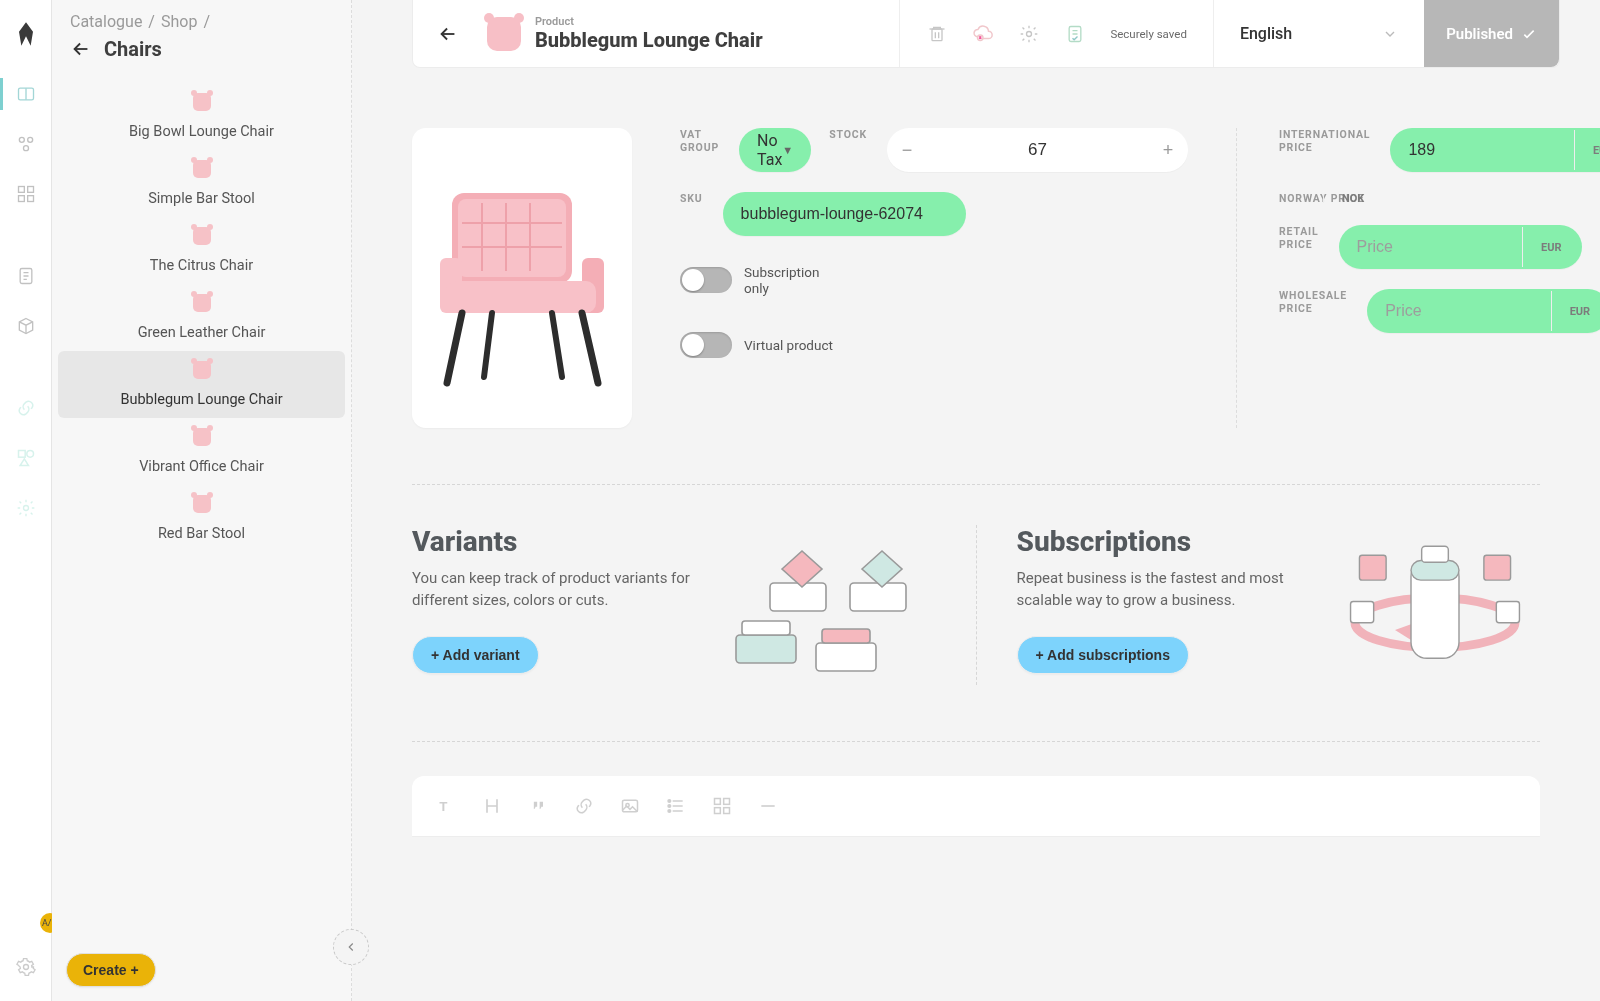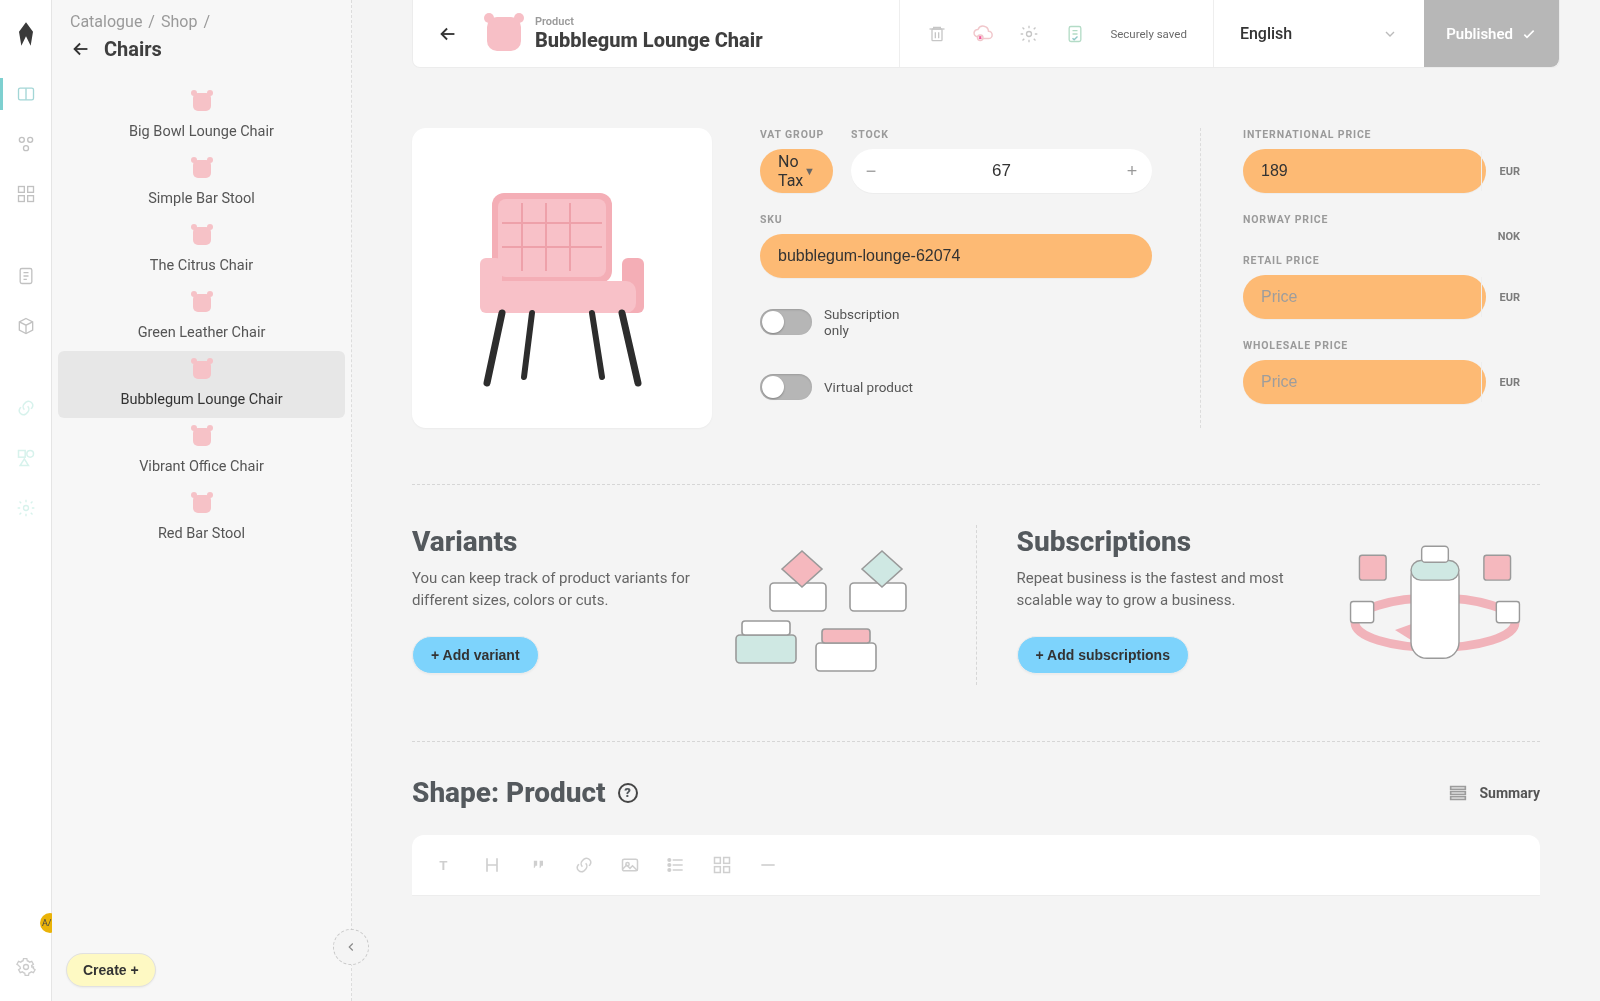--- a/index.html
+++ b/index.html
@@ -103,21 +103,21 @@
   .pig-mini::before, .pig-mini::after{
     content:""; position:absolute; width:6px;height:6px;border-radius:50%;
     background:#f6c2c7; top:-3px;
   }
   .pig-mini::before{left:-2px;} .pig-mini::after{right:-2px;}
   .sidebar-bottom {
     margin-top:auto;
     padding: 14px;
   }
   .create-btn {
-    background:#fef9c3; border:1px solid #e1e1e1; border-radius:22px;
+    background:#eab308; border:1px solid #e1e1e1; border-radius:22px;
     padding: 8px 16px; font-size:14px; font-weight:600; color:#333;
     cursor:pointer;
     box-shadow: 0 1px 2px rgba(0,0,0,0.05);
   }
   .slide-handle {
     position:absolute; right:-18px; bottom: 36px;
     width:36px;height:36px;border-radius:50%;
     background:#f4f4f4; border:1px dashed #c9c9c9;
     display:flex;align-items:center;justify-content:center;
     color:#888;
@@ -175,23 +175,23 @@
   .image-card {
     width: 300px; height:300px; background:#fff; border-radius:14px;
     display:flex;align-items:center;justify-content:center;
     box-shadow: 0 1px 2px rgba(0,0,0,0.04);
     cursor:pointer;
   }
   .fields-left { flex:1; display:flex; flex-direction:column; gap:20px; }
   .fields-right { width: 340px; display:flex; flex-direction:column; gap:20px; border-left:1px dashed #dcdcdc; padding-left:42px; }
 
   .flabel { font-size:10.5px; letter-spacing:.08em; font-weight:700; color:#9a9a9a; text-transform:uppercase; }
-  .field { display:flex; flex-direction:column; gap:8px; }
+  .field { display:flex; flex-direction:row; gap:20px; }
   .input, .select {
-    height:44px; background:#fdba74; border:none; border-radius:22px;
+    height:44px; background:#86efac; border:none; border-radius:22px;
     padding:0 18px; font-size:16px; color:#333;
     box-shadow: 0 1px 1px rgba(0,0,0,0.03);
   }
   .input::placeholder { color:#9d9d9d; }
   .select { display:flex;align-items:center;justify-content:space-between;cursor:pointer; }
   .select .caret { font-size:11px;color:#666; }
   .price-wrap { position:relative; }
   .price-wrap .curr {
     position:absolute; right:2px; top:2px; bottom:2px;
     display:flex;align-items:center; padding:0 18px;
@@ -564,34 +564,20 @@
             <rect x="160" y="34" width="30" height="28" rx="3" fill="#f5b8be"></rect>
             <rect x="10" y="86" width="26" height="24" rx="3" fill="#fff"></rect>
             <rect x="174" y="86" width="26" height="24" rx="3" fill="#fff"></rect>
           </g>
         </svg>
       </div>
     </div>
 
     <hr class="dash-sep2">
 
-    <div class="shape-row">
-      <div class="shape-title">
-        <span>Shape: Product</span>
-        <span class="help-circ">?</span>
-      </div>
-      <div class="shape-right">
-        <svg width="22" height="22" viewBox="0 0 24 24" fill="none" stroke="#777" stroke-width="1.8">
-            <rect x="4" y="5" width="16" height="3"></rect>
-            <rect x="4" y="10.5" width="16" height="3"></rect>
-            <rect x="4" y="16" width="16" height="3"></rect>
-          </svg>
-        <span>Summary</span>
-      </div>
-    </div>
 
     <div class="editor-bar">
       <div class="eb"><svg viewBox="0 0 24 24" fill="#777">
             <text x="4" y="18" font-size="16" font-weight="700">T</text>
           </svg></div>
       <div class="eb"><svg viewBox="0 0 24 24" fill="none" stroke="#777" stroke-width="2">
             <path d="M6 4v16M18 4v16M6 12h12"></path>
           </svg></div>
       <div class="eb"><svg viewBox="0 0 24 24" fill="#777">
             <path d="M7 7h4v6H9c0 2-2 3-2 3V7zM14 7h4v6h-2c0 2-2 3-2 3V7z"></path>

